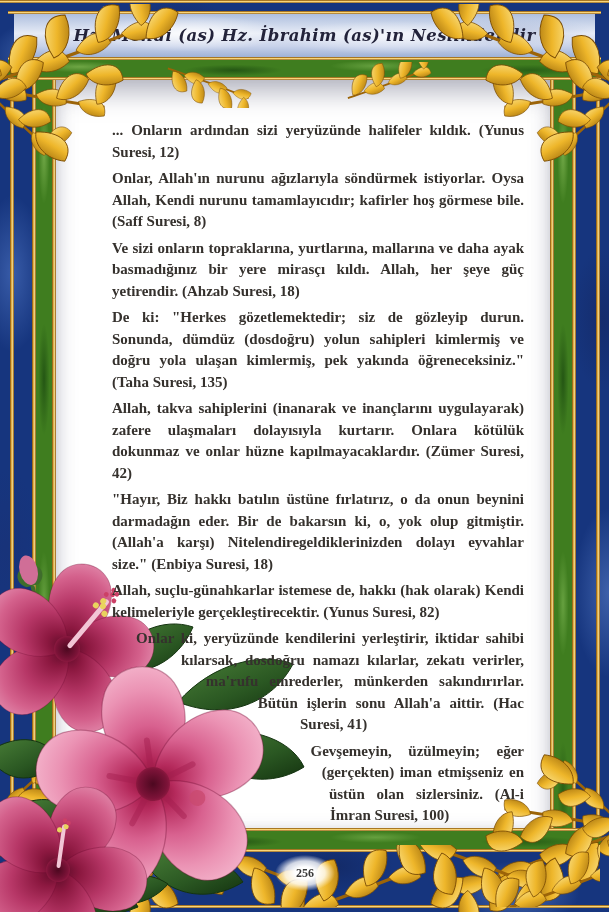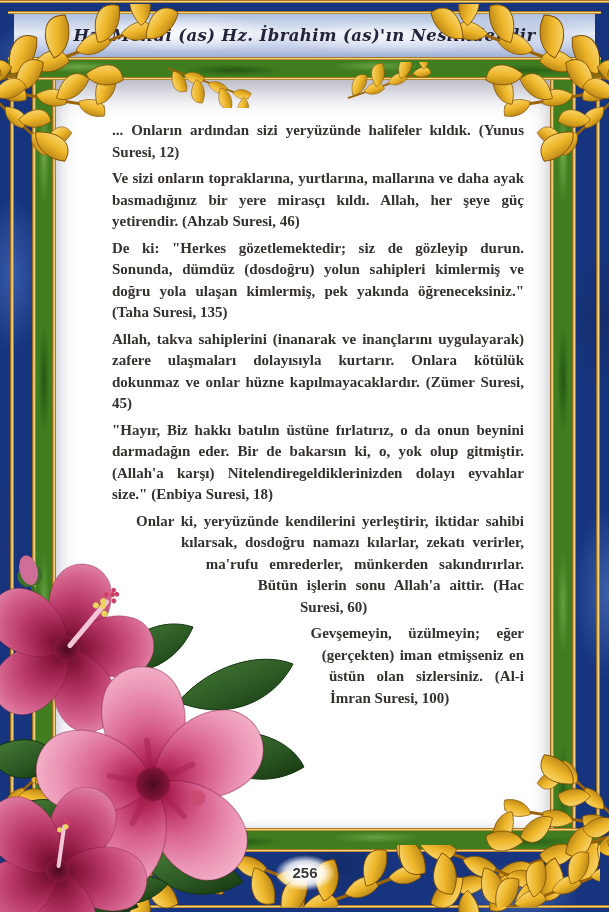--- a/index.html
+++ b/index.html
@@ -65,21 +65,21 @@
     font-family:"Liberation Serif", serif;font-weight:700;font-size:15px;
     line-height:21.5px;color:#35312d;text-align:justify;z-index:6;}
   .page-text p{margin:0 0 5px 0;}
   .flower-spacer{float:left;width:218px;height:300px;
     shape-outside:polygon(0 0,6px 0,6px 16px,52px 30px,78px 50px,102px 72px,152px 88px,186px 102px,194px 124px,204px 146px,216px 166px,218px 190px,218px 300px,0 300px);}
   
   .page-number-glow{position:absolute;left:265px;top:848px;width:80px;height:50px;z-index:8;
     background:radial-gradient(ellipse 40px 24px at 50% 50%, #ffffff 25%, rgba(255,255,255,.8) 50%, rgba(255,255,255,0) 75%);
     text-align:center;}
   .page-number{display:inline-block;width:100%;line-height:50px;
-    font-family:Liberation Sans, sans-serif;font-weight:700;font-size:15px;color:#3a3a3a;}
+    font-family:Liberation Serif, serif;font-weight:700;font-size:12px;color:#3a3a3a;}
   
   .orn{position:absolute;pointer-events:none;}
   .stem{stroke:#9c6408;stroke-width:2.5;fill:none;}
   .flip-x{transform:scaleX(-1);}
   .flip-y{transform:scaleY(-1);}
   .flip-xy{transform:scale(-1,-1);}
 </style>
 </head>
 <body>
 
@@ -265,26 +265,28 @@
         <circle cx="-4" cy="-40" r="2.6" fill="#e9d45e"></circle>
           <circle cx="2" cy="-44" r="2.6" fill="#e9d45e"></circle>
         <circle cx="0" cy="-50" r="2.2" fill="#cc4066"></circle>
           <circle cx="4" cy="-48" r="2.2" fill="#cc4066"></circle>
       </g>
     </g>
   </svg>
 
   <div class="page-text">
     <p>... Onların ardından sizi yeryüzünde halifeler kıldık. (Yunus Suresi, 12)</p>
-    <p>Ve sizi onların topraklarına, yurtlarına, mallarına ve daha ayak basmadığınız bir yere mirasçı kıldı. Allah, her şeye güç yetirendir. (Ahzab Suresi, 46)</p>
+    <p>Onlar, Allah'ın nurunu ağızlarıyla söndürmek istiyorlar. Oysa Allah, Kendi nurunu tamamlayıcıdır; kafirler hoş görmese bile. (Saff Suresi, 8)</p>
+    <p>Ve sizi onların topraklarına, yurtlarına, mallarına ve daha ayak basmadığınız bir yere mirasçı kıldı. Allah, her şeye güç yetirendir. (Ahzab Suresi, 18)</p>
     <p>De ki: "Herkes gözetlemektedir; siz de gözleyip durun. Sonunda, dümdüz (dosdoğru) yolun sahipleri kimlermiş ve doğru yola ulaşan kimlermiş, pek yakında öğreneceksiniz." (Taha Suresi, 135)</p>
-    <p>Allah, takva sahiplerini (inanarak ve inançlarını uygulayarak) zafere ulaşmaları dolayısıyla kurtarır. Onlara kötülük dokunmaz ve onlar hüzne kapılmayacaklardır. (Zümer Suresi, 45)</p>
+    <p>Allah, takva sahiplerini (inanarak ve inançlarını uygulayarak) zafere ulaşmaları dolayısıyla kurtarır. Onlara kötülük dokunmaz ve onlar hüzne kapılmayacaklardır. (Zümer Suresi, 42)</p>
     <p>"Hayır, Biz hakkı batılın üstüne fırlatırız, o da onun beynini darmadağın eder. Bir de bakarsın ki, o, yok olup gitmiştir. (Allah'a karşı) Nitelendiregeldiklerinizden dolayı eyvahlar size." (Enbiya Suresi, 18)</p>
+    <p>Allah, suçlu-günahkarlar istemese de, hakkı (hak olarak) Kendi kelimeleriyle gerçekleştirecektir. (Yunus Suresi, 82)</p>
     <div class="flower-spacer"></div>
-    <p>Onlar ki, yeryüzünde kendilerini yerleştirir, iktidar sahibi kılarsak, dosdoğru namazı kılarlar, zekatı verirler, ma'rufu emrederler, münkerden sakındırırlar. Bütün işlerin sonu Allah'a aittir. (Hac Suresi, 60)</p>
+    <p>Onlar ki, yeryüzünde kendilerini yerleştirir, iktidar sahibi kılarsak, dosdoğru namazı kılarlar, zekatı verirler, ma'rufu emrederler, münkerden sakındırırlar. Bütün işlerin sonu Allah'a aittir. (Hac Suresi, 41)</p>
     <p>Gevşemeyin, üzülmeyin; eğer (gerçekten) iman etmişseniz en üstün olan sizlersiniz. (Al-i İmran Suresi, 100)</p>
   </div>
 
   <div class="page-number-glow">
     <span class="page-number">256</span>
   </div>
 
 </div>
 
 </body></html>

